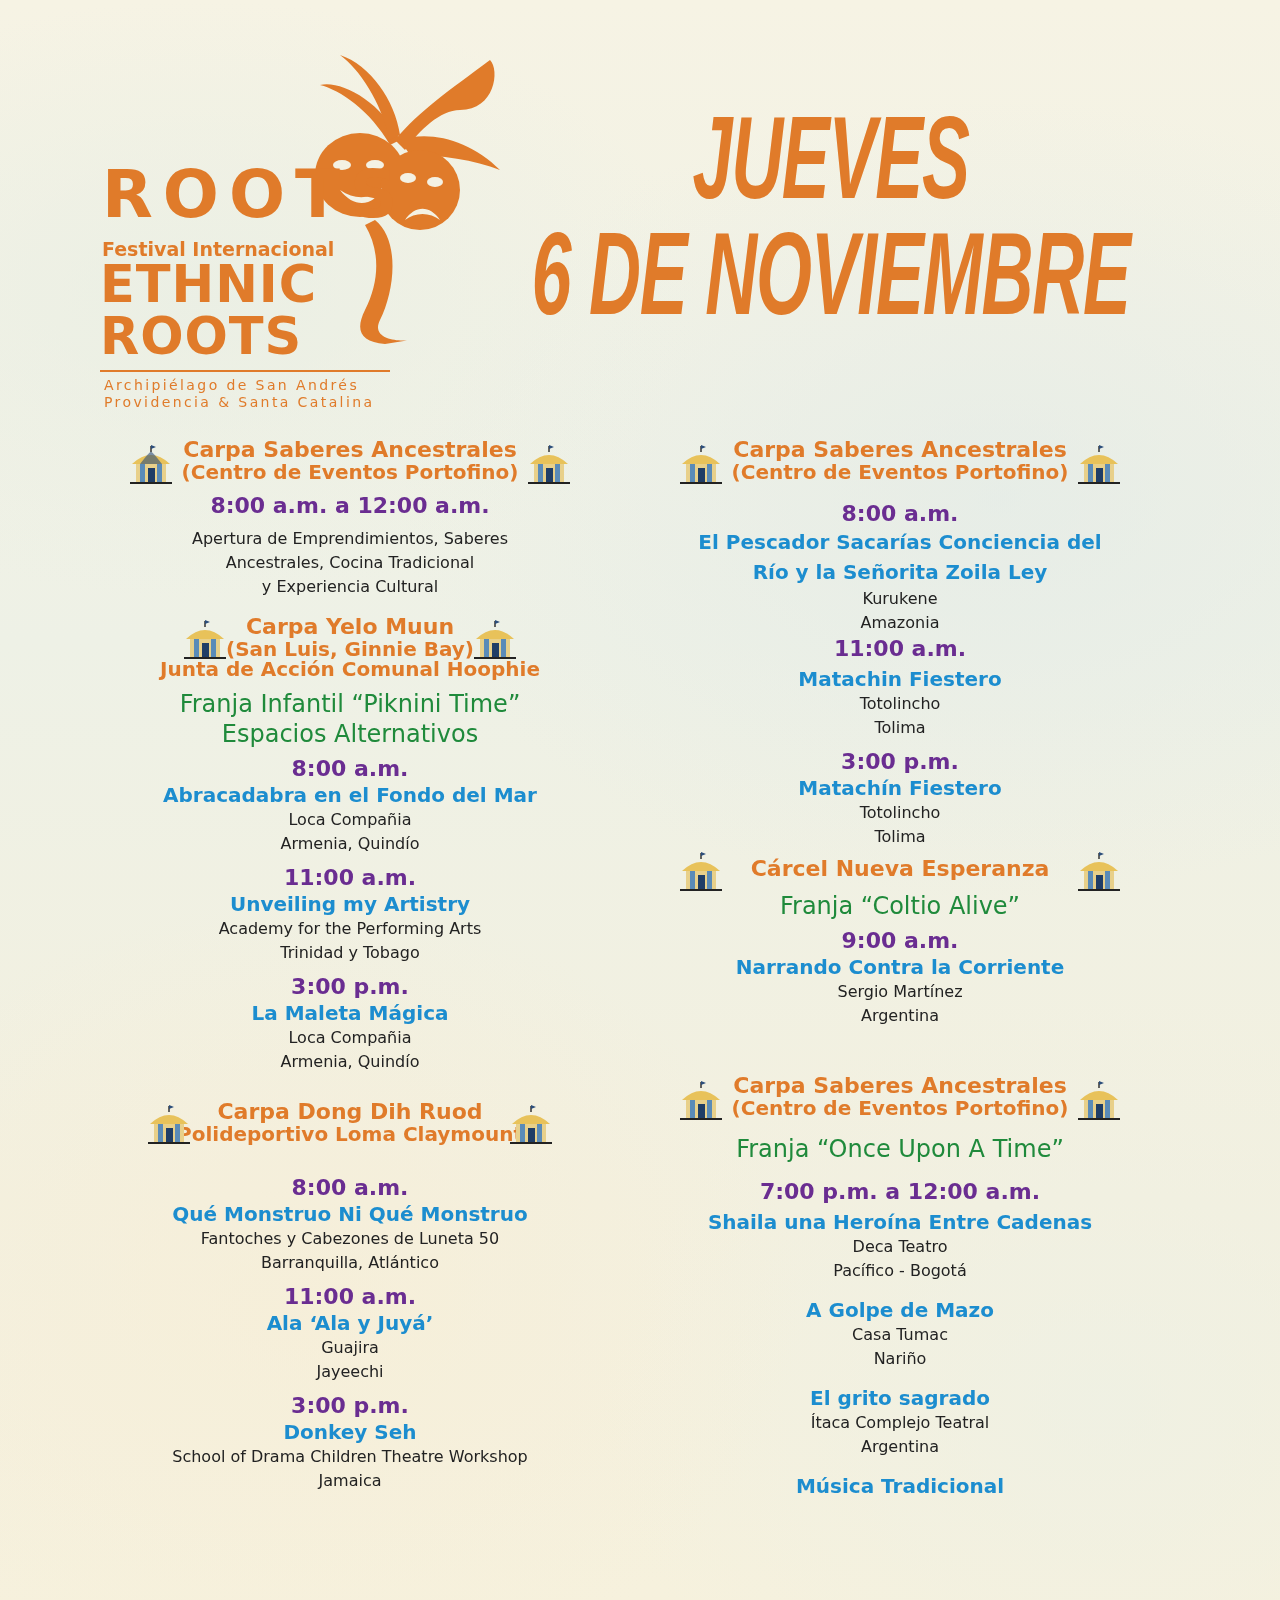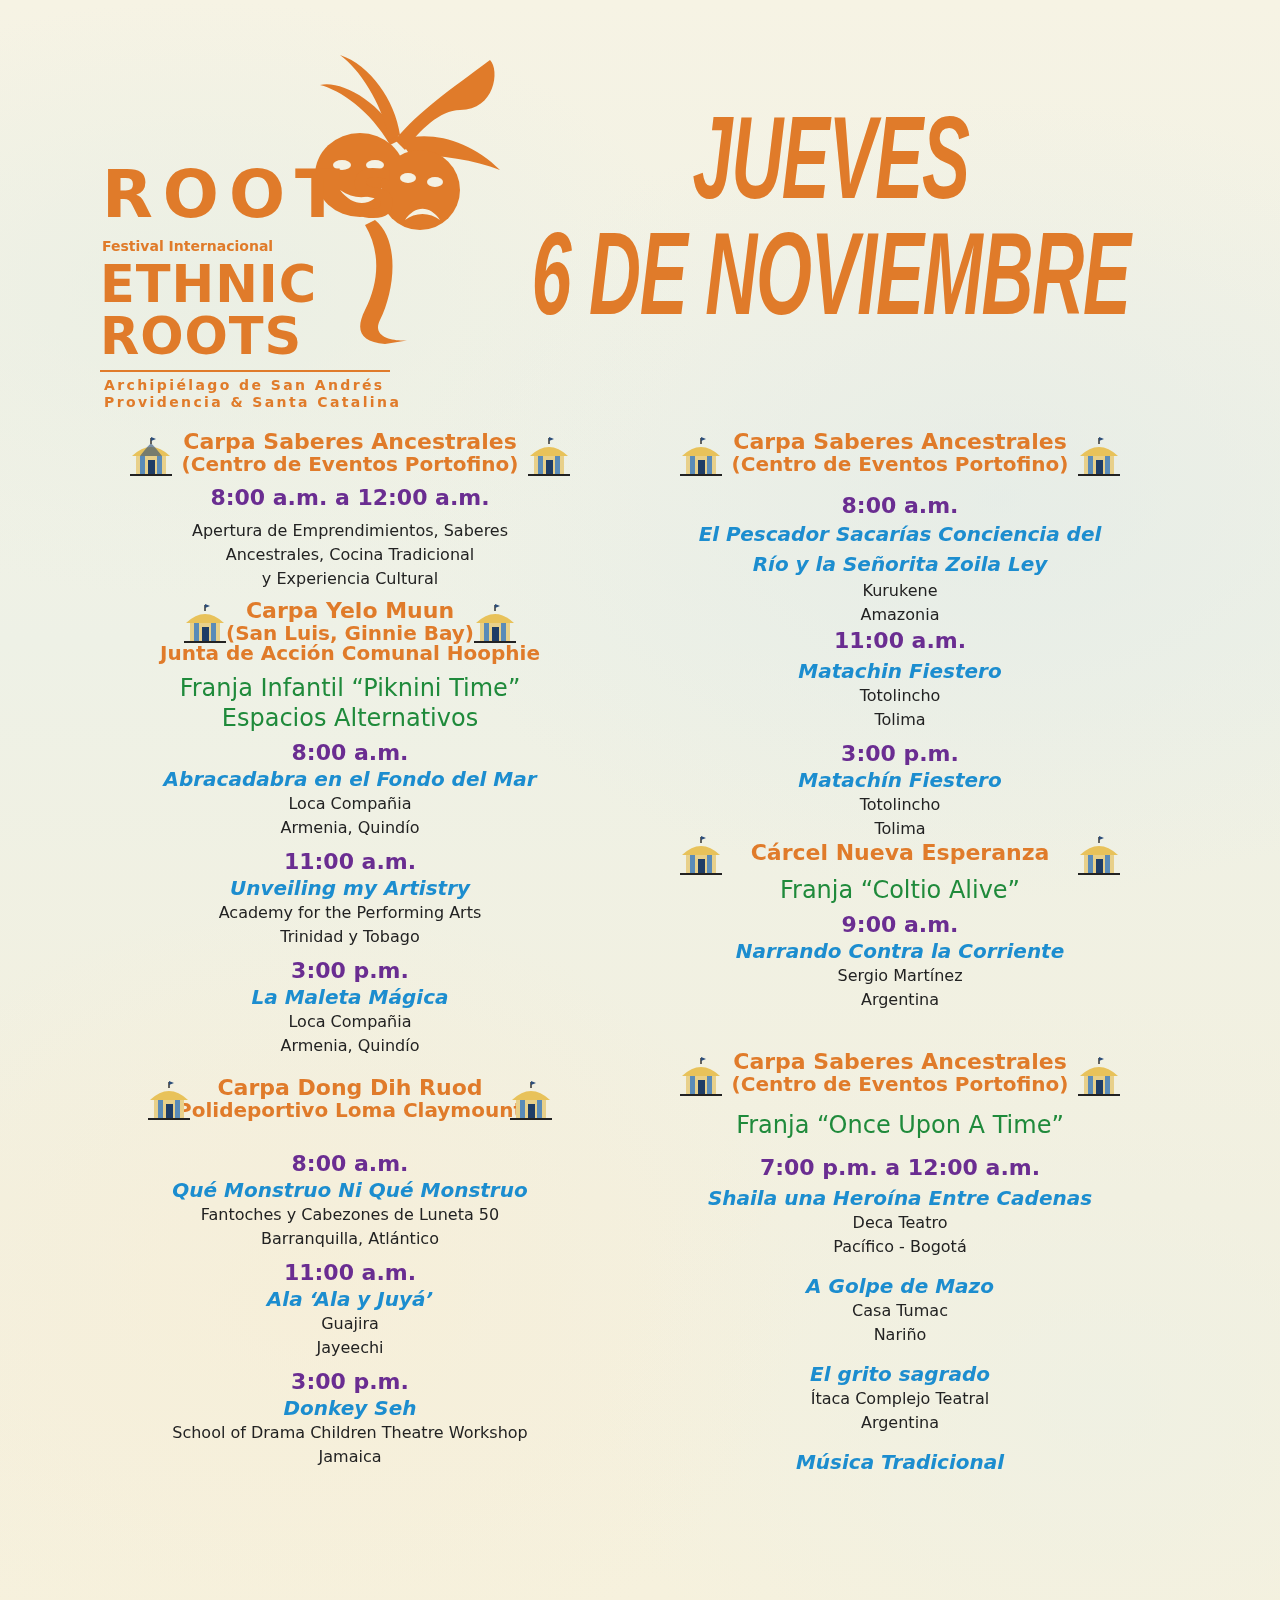--- a/index.html
+++ b/index.html
@@ -12,55 +12,55 @@
         radial-gradient(ellipse 500px 400px at 300px 1300px, rgba(247,238,215,0.7), transparent),
         radial-gradient(ellipse 500px 400px at 1100px 1400px, rgba(236,240,230,0.6), transparent),
         linear-gradient(180deg, #f6f3e4 0%, #eef1e6 40%, #f3f0df 75%, #f6f1dd 100%);
     }
     .logo { position: absolute; left: 100px; top: 50px; width: 420px; height: 320px; }
     .logo .fier {
       position: absolute; left: 2px; top: 112px; font-family: "DejaVu Sans", sans-serif;
       font-weight: bold; font-size: 66px; color: #e07b2a; letter-spacing: 10px; line-height: 1;
     }
     .logo .fest {
-      position: absolute; left: 2px; top: 188px; font-weight: bold; font-size: 14px; color: #e07b2a;
+      position: absolute; left: 2px; top: 188px; font-weight: bold; font-size: 19px; color: #e07b2a;
     }
     .logo .ethnic, .logo .roots {
       position: absolute; left: 0; font-weight: bold; font-size: 52px; color: #e07b2a; line-height: 1; letter-spacing: 1px;
       transform: scaleX(0.98); transform-origin: left;
     }
     .logo .ethnic { top: 208px; }
     .logo .roots { top: 260px; }
     .logo .rule { position: absolute; left: 0; top: 320px; width: 290px; height: 2px; background: #e07b2a; }
     .logo .sub {
-      position: absolute; left: 4px; font-size: 14px; color: #e07b2a; letter-spacing: 2.4px; line-height: 1; font-weight: bold;
+      position: absolute; left: 4px; font-size: 14px; color: #e07b2a; letter-spacing: 2.4px; line-height: 1; font-weight: normal;
     }
     .logo .sub1 { top: 328px; }
     .logo .sub2 { top: 345px; }
     .logo svg { position: absolute; left: 200px; top: 0; }
 
     .date {
       position: absolute; right: 150px; top: 100px; text-align: center;
       font-family: "Liberation Sans", sans-serif; font-weight: bold; color: #e07b2a;
       font-style: italic; line-height: 1;
     }
     .date .day { font-size: 116px; transform: scaleX(0.62); transform-origin: right; letter-spacing: -2px; }
     .date .full { font-size: 116px; transform: scaleX(0.62); transform-origin: right; letter-spacing: -2px; margin-top: 0px; }
 
     .col { position: absolute; top: 430px; width: 520px; text-align: center; }
     .col.left { left: 90px; }
     .col.right { left: 640px; }
 
-    .venue { position: relative; margin-bottom: 10px; }
+    .venue { position: relative; margin-bottom: 10px; margin-top: 8px; }
     .venue .tent { position: absolute; top: 2px; }
     .venue .vname { color: #e07b2a; font-weight: bold; font-size: 22px; line-height: 24px; }
     .venue .vsub { color: #e07b2a; font-weight: bold; font-size: 20px; line-height: 20px; }
     .strip { color: #1f8a3b; font-size: 24px; line-height: 30px; margin: 8px 0 6px; }
     .time { color: #6a2d91; font-weight: bold; font-size: 22px; line-height: 27px; }
-    .title { color: #1c8dcf; font-weight: bold; font-size: 20px; line-height: 26px; font-style: italic; }
+    .title { color: #1c8dcf; font-weight: bold; font-size: 20px; line-height: 26px; }
     .det { color: #222; font-size: 16px; line-height: 24px; }
     .gap { height: 8px; }
   </style>
 </head>
 <body>
 
 <div class="logo">
   <svg width="210" height="320" viewBox="0 0 210 320">
     <g fill="#e07b2a">
       <path d="M95 90 C120 60 150 40 190 10 C200 20 195 60 160 60 C140 60 120 80 105 100 Z"></path>

